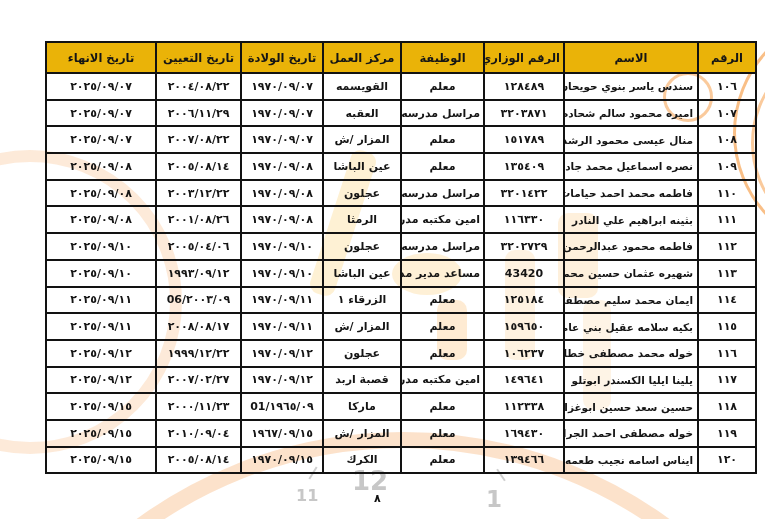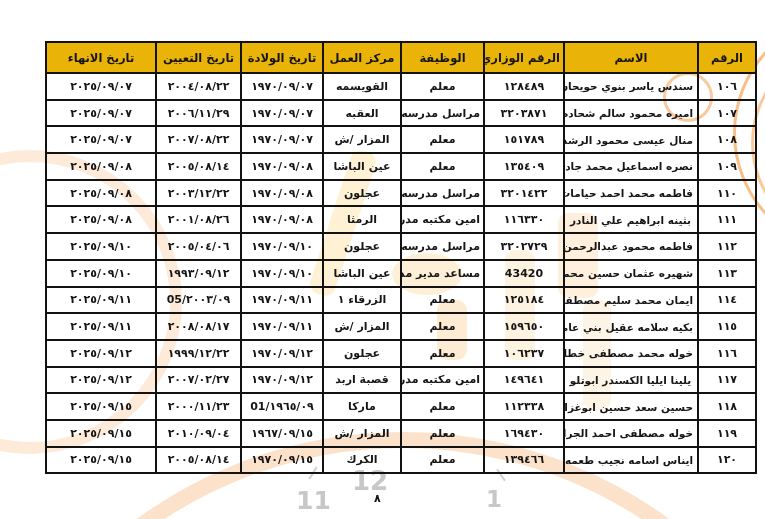--- a/index.html
+++ b/index.html
@@ -19,39 +19,39 @@
   .wm-ring-right-2{left:751px;top:42px;width:196px;height:196px;border:3px solid rgba(244,138,36,.45);}
   .wm-ring-small{left:663px;top:72px;width:44px;height:44px;border:3px solid rgba(244,138,36,.45);}
   .wm-blob{position:absolute;border-radius:10px;}
   .wm-blob.b1{left:330px;top:148px;width:26px;height:150px;background:rgba(252,205,100,.28);transform:rotate(18deg);}
   .wm-blob.b2{left:392px;top:253px;width:70px;height:42px;background:rgba(252,195,90,.25);border-radius:50%;}
   .wm-blob.b3{left:558px;top:213px;width:40px;height:85px;background:rgba(252,205,140,.30);}
   .wm-blob.b4{left:505px;top:250px;width:30px;height:110px;background:rgba(252,205,140,.26);}
   .wm-blob.b5{left:437px;top:300px;width:30px;height:60px;background:rgba(252,190,110,.30);}
   .wm-blob.b6{left:583px;top:300px;width:28px;height:110px;background:rgba(252,205,140,.22);}
   .wm-num{position:absolute;color:#c7c7c7;font-weight:bold;}
-  .wm-num.n11{left:296px;top:486px;font-size:25px;text-align:center;}
+  .wm-num.n11{left:296px;top:486px;font-size:16px;text-align:center;}
   .wm-num.n12{left:352px;top:466px;font-size:26px;}
   .wm-num.n1{left:486px;top:486px;font-size:23px;}
   .wm-tick{position:absolute;width:2px;height:14px;background:#cfcfcf;}
   .wm-tick.t-left{left:312px;top:466px;transform:rotate(32deg);}
   .wm-tick.t-right{left:500px;top:468px;transform:rotate(-34deg);}
 
   
   table{
     position:absolute;top:41px;left:45px;width:710px;z-index:2;
     border-collapse:collapse;table-layout:fixed;direction:rtl;
   }
   th,td{
     border:2px solid #121212;color:#151515;font-weight:bold;
     text-align:center;padding:0 3px;overflow:hidden;white-space:nowrap;
   }
   th{background:#eab308;height:29px;font-size:11.5px;}
   td{height:24.7px;font-size:11px;background:transparent;}
-  td.c1{padding-right:4px;font-size:10.5px;}
+  td.c1{text-align:right;padding-right:4px;font-size:10.5px;}
 
   .page-number{
     position:absolute;left:374px;top:492px;z-index:3;
     font-size:11px;font-weight:bold;color:#111;
   }
 </style>
 </head>
 <body>
 
 <div class="page">
@@ -179,21 +179,21 @@
           <td class="c6">١٩٩٣/٠٩/١٢</td>
           <td class="c7">٢٠٢٥/٠٩/١٠</td>
         </tr>
         <tr>
           <td class="c0">١١٤</td>
           <td class="c1">ايمان محمد سليم مصطفى</td>
           <td class="c2">١٢٥١٨٤</td>
           <td class="c3">معلم</td>
           <td class="c4">الزرقاء ١</td>
           <td class="c5">١٩٧٠/٠٩/١١</td>
-          <td class="c6">٢٠٠٣/٠٩/05</td>
+          <td class="c6">٢٠٠٣/٠٩/06</td>
           <td class="c7">٢٠٢٥/٠٩/١١</td>
         </tr>
         <tr>
           <td class="c0">١١٥</td>
           <td class="c1">بكيه سلامه عقيل بني عامر</td>
           <td class="c2">١٥٩٦٥٠</td>
           <td class="c3">معلم</td>
           <td class="c4">المزار /ش</td>
           <td class="c5">١٩٧٠/٠٩/١١</td>
           <td class="c6">٢٠٠٨/٠٨/١٧</td>

